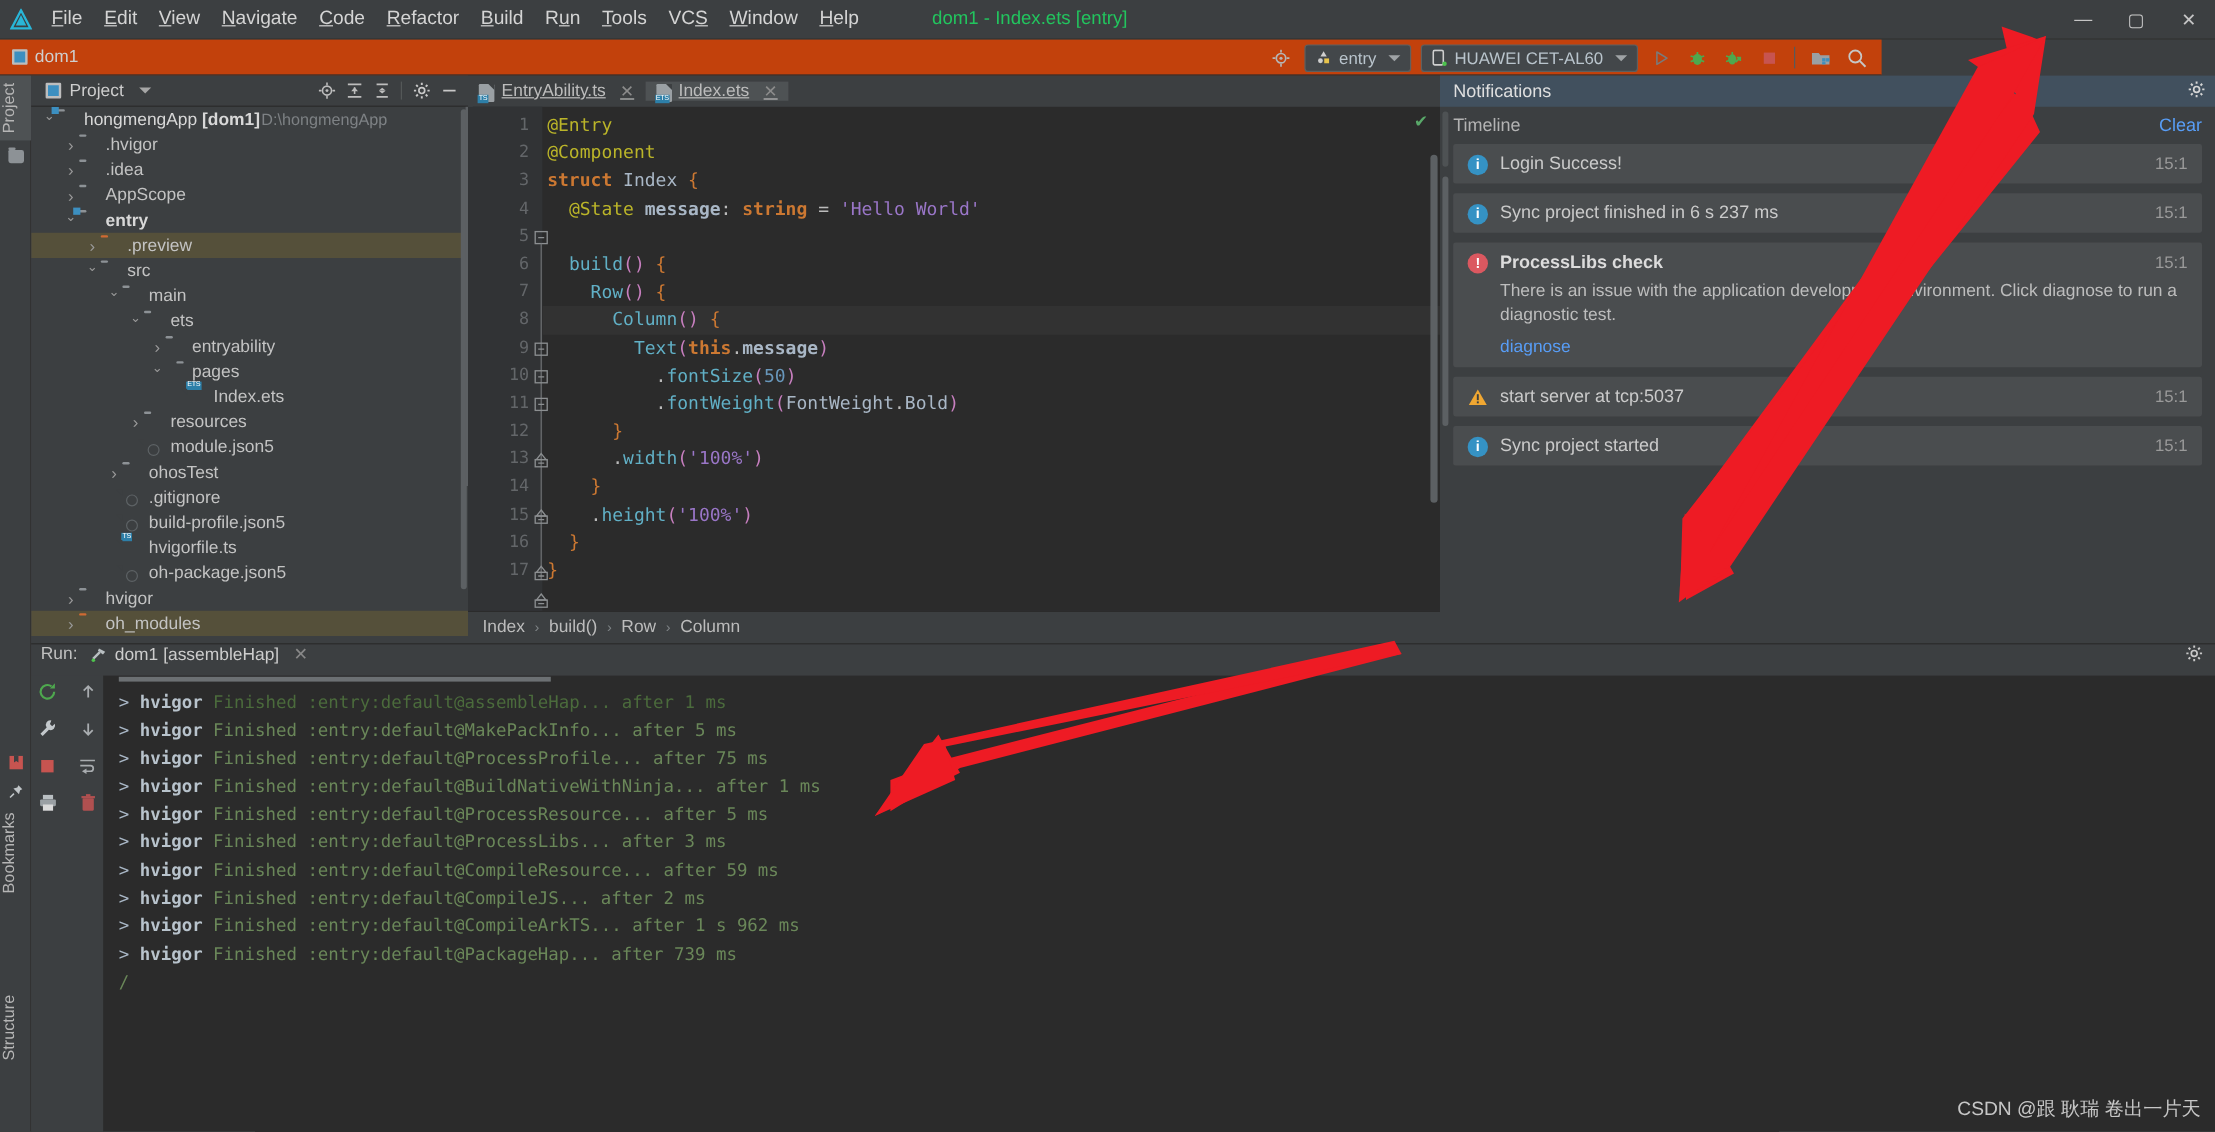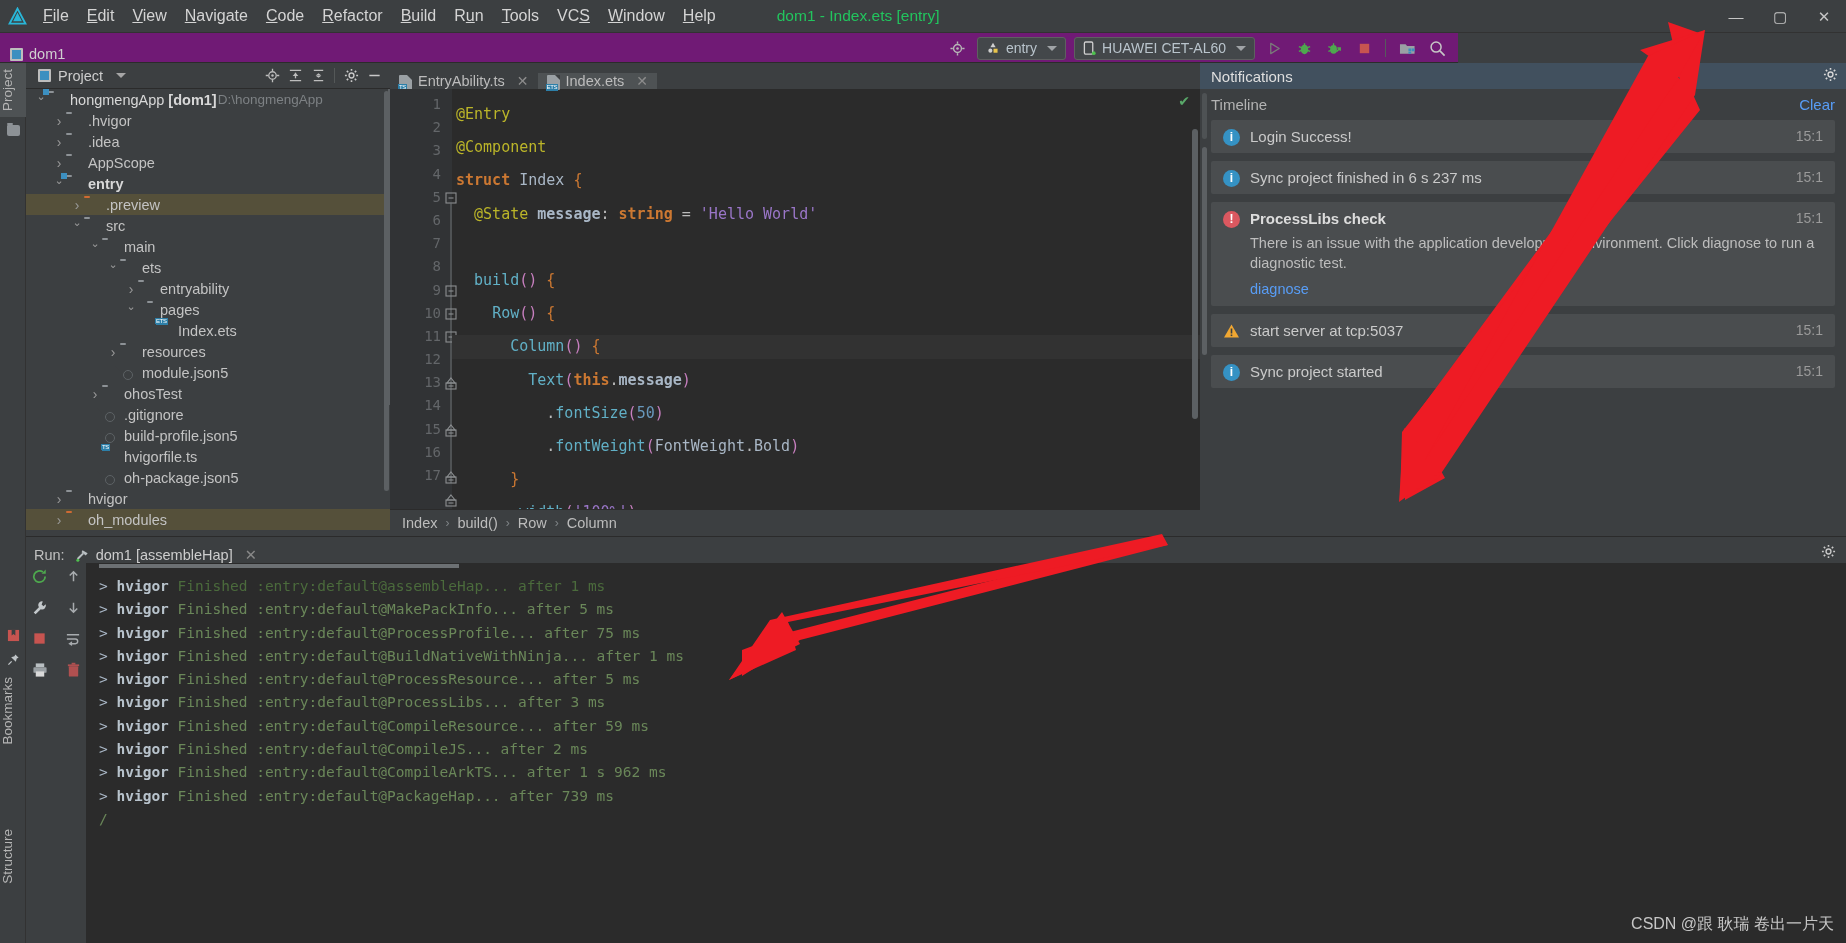--- a/index.html
+++ b/index.html
@@ -26,22 +26,22 @@
   }
   .menu-item u { text-decoration: underline; }
   .win-title {
     font-size: 15.5px; color: #22c55e; margin-left: 52px; white-space: nowrap;
   }
   .win-ctrls { position: absolute; right: 0; top: 0; height: 33px; display: flex; align-items: center; }
   .win-btn { width: 44px; height: 33px; display:flex; align-items:center; justify-content:center; color:#c5c5c5; font-size: 15px;}
 
   
   .toolbar {
-    position: absolute; top: 33px; left: 0; width: 1458px; height: 30px;
-    background: #701a75; display: flex; align-items: flex-end;
+    position: absolute; top: 33px; left: 0; width: 1568px; height: 30px;
+    background: #c2410c; display: flex; align-items: center;
     border-bottom: 1px solid #2b2b2b;
   }
   .tb-proj { display: flex; align-items: center; gap: 6px; padding-left: 10px; }
   .tb-proj .sq {
     width: 13px; height: 13px; border: 2px solid #bdbdbd; background: #3c8fc0;
     border-radius: 1px;
   }
   .tb-proj .lbl { font-size: 14.5px; color: #cfcfcf; }
   .tb-right { position: absolute; right: 0; top: 0; height: 30px; display: flex; align-items: center; gap: 0px; padding-right: 6px;}
   .tb-icon { width: 30px; height: 30px; display: flex; align-items: center; justify-content: center; }
@@ -101,41 +101,41 @@
   .fileic { width: 13px; height: 15px; background: #9aa0a4; border-radius: 1px; position: relative; top: 1px; }
   .fileic::after { content:""; position:absolute; right:0; top:0; border-top: 5px solid #3c3f41; border-left: 5px solid transparent; }
   .fileic .tag { position:absolute; left:-1px; bottom:-1px; font-size:6px; background:#2d7fa8; color:#fff; padding:0 1px; line-height:7px; letter-spacing:-0.3px;}
   .fileic.json::before{ content:""; position:absolute; left:3px; top:4px; width:8px;height:8px;border:1.5px solid #5d6265;border-radius:50%;}
   .tlabel.bold { font-weight: bold; color: #d8d8d8; }
   .tpath { color: #7d8184; margin-left: 1px; font-size: 13.5px;}
   .tree-scroll { position:absolute; right: 1px; top: 2px; width: 5px; height: 400px; background:#5c6063; border-radius: 3px;}
 
   
   .editor-area { position: absolute; left: 390px; top: 63px; width: 810px; height: 473px; background: #2b2b2b; }
-  .tabbar { height: 26px; background: #3c3f41; display: flex; align-items: flex-end; }
+  .tabbar { height: 26px; background: #3c3f41; display: flex; align-items: center; text-decoration: underline; }
   .etab {
     display: flex; align-items: center; gap: 6px; padding: 0 9px; font-size: 14.5px; color: #bcbcbc;
   }
   .etab.active { background: #4e5254; }
   .etab .x { color: #8c8c8c; font-size: 14px; margin-left: 6px;}
   .gutter-wrap { position: relative; height: 447px; }
   .code-scroll-l { position:absolute; left: -2px; top: 0; width: 6px; height: 316px; background:#5c6063;}
   .gutter {
     position: absolute; left: 0; top: 0; width: 62px; height: 447px; background: #313335;
     text-align: right; font-family: "DejaVu Sans Mono", monospace; font-size: 14px; color: #636669;
     padding-top: 4px;
   }
   .gutter div { height: 23.2px; line-height: 23.2px; padding-right: 11px; }
   .fold-col { position: absolute; left: 52px; top: 0; width: 18px; height: 447px; }
   .codearea {
     position: absolute; left: 62px; top: 0; right: 0; height: 447px;
     font-family: "DejaVu Sans Mono", monospace; font-size: 15px; padding-top: 4px;
     white-space: pre; overflow: hidden;
   }
-  .codearea .ln { height: 23.2px; line-height: 23.2px; padding-left: 4px; margin-top: 10px; }
+  .codearea .ln { height: 23.2px; line-height: 23.2px; padding-left: 4px; }
   .ln.hl { background: #323232; }
   .k-ann { color: #bbb529; }
   .k-kw { color: #cc7832; font-weight: bold; }
   .k-type { color: #a9b7c6; }
   .k-num { color: #6897bb; }
   .k-brace { color: #cc7832; }
   .k-plain { color: #a9b7c6; }
   .k-method { color: #61b0c6; }
   .k-field { color: #a9b7c6; font-weight: bold; }
   .k-purple { color: #9a76c8; }
@@ -169,21 +169,21 @@
   .ntitle { font-size: 15px; color: #cacaca; }
   .ntitle.bold { font-weight: bold; color: #dcdcdc;}
   .ntime { margin-left: auto; font-size: 14px; color: #9a9a9a; white-space: nowrap; padding-left: 12px;}
   .nbody { font-size: 14.5px; color: #bdbdbd; margin-left: 27px; margin-top: 6px; line-height: 20px;}
   .nlink { font-size: 14.5px; color: #589df6; margin-left: 27px; margin-top: 8px; display:inline-block;}
   .notif-scroll { position:absolute; left: 2px; top: 84px; width: 5px; height: 208px; background:#5c6063; border-radius:3px;}
   .notif-scroll2 { position:absolute; left: 2px; top: 30px; width: 5px; height: 46px; background:#4e5254; border-radius:3px;}
 
   
   .runpanel { position: absolute; left: 26px; top: 536px; width: 1820px; height: 407px; background: #3c3f41; }
-  .run-head { height: 27px; display: flex; align-items: flex-end; padding-left: 8px; gap: 10px; border-top:1px solid #2b2b2b;}
+  .run-head { height: 27px; display: flex; align-items: flex-start; padding-left: 8px; gap: 10px; border-top:1px solid #2b2b2b;}
   .run-lbl { font-size: 14.5px; color: #c0c0c0; }
   .run-tab { display: flex; align-items: center; gap: 6px; font-size: 14.5px; color: #cdcdcd; }
   .run-tab .x { color: #888; margin-left: 6px;}
   .run-gear { margin-left: auto; padding-right: 10px;}
   .console {
     position: absolute; left: 60px; top: 27px; right: 0; bottom: 0; background: #2b2b2b;
     font-family: "DejaVu Sans Mono", monospace; font-size: 14.5px; padding-top: 2px;
     overflow: hidden;
   }
   .console .cline { height: 23.3px; line-height: 23.3px; padding-left: 13px; color: #6a8759; white-space: pre; }

